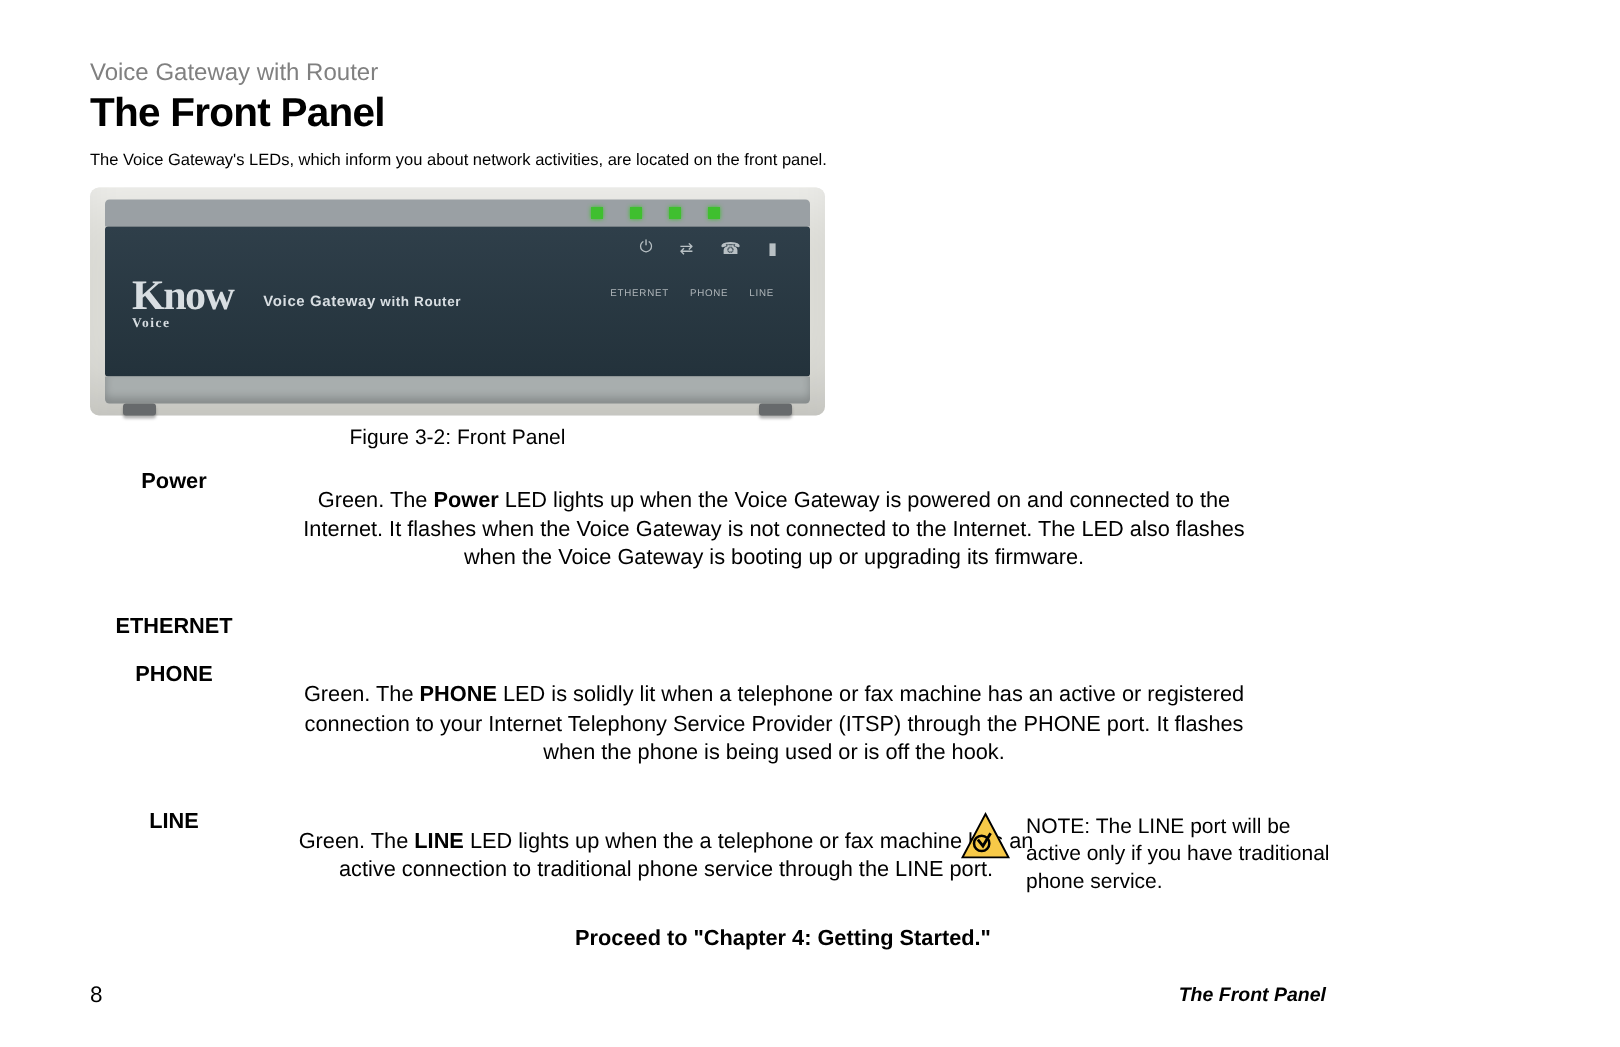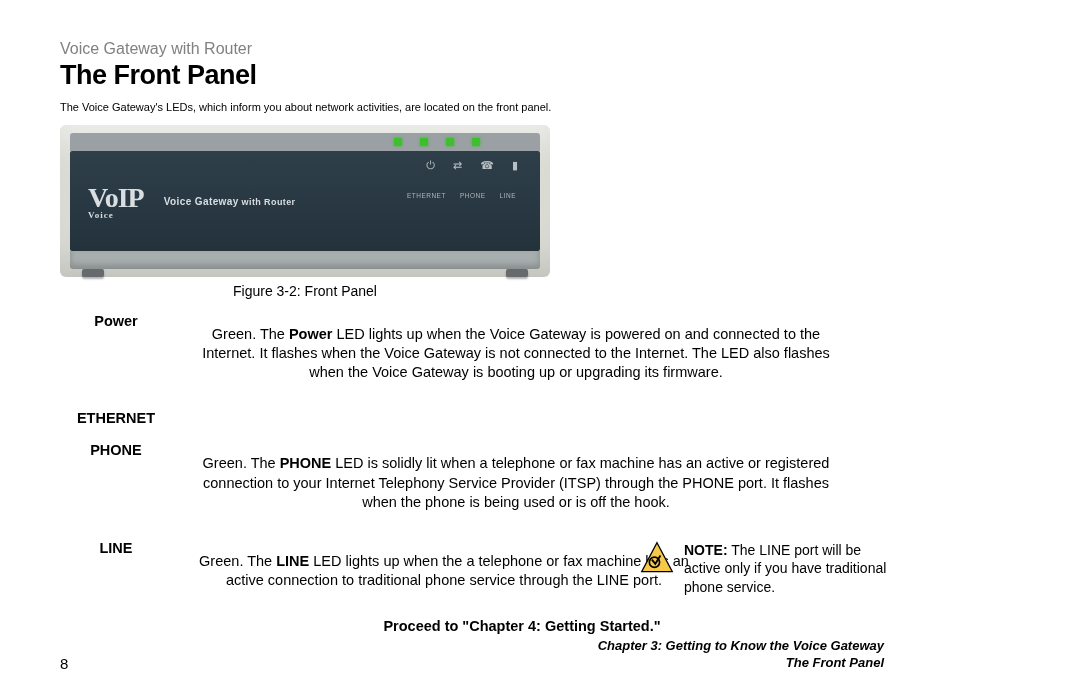--- a/index.html
+++ b/index.html
@@ -162,21 +162,21 @@
     display: flex;
     align-items: flex-start;
     gap: 10px;
     font-size: 14px;
     line-height: 1.32;
   }
   .note-icon {
     width: 34px; height: 34px;
     flex: 0 0 34px;
   }
-  .note-text b { font-weight:700; }
+  .note-text b { font-weight:400; }
 
   .footer {
     position: absolute;
     left: 60px; right: 60px; bottom: 26px;
     display: flex;
     justify-content: space-between;
     align-items: flex-end;
     font-size: 13px;
   }
   .footer .pn { font-size: 15px; }
@@ -195,21 +195,21 @@
   <div class="device">
     <div class="top-strip">
       <span class="led"></span>
       <span class="led"></span>
       <span class="led"></span>
       <span class="led"></span>
     </div>
     <div class="face">
       <div>
         <span class="logo">
-          <span>VoIP</span>
+          <span>Know</span>
           <span class="small">Voice</span>
         </span>
       </div>
       <div class="sub">
         <span>Voice Gateway</span><span class="thin"> with Router</span>
       </div>
       <div class="icons">
         <div class="icon-row">
           <span>⏻</span>
           <span>⇄</span>
@@ -263,18 +263,17 @@
       <path d="M14 22 l4 5 l6 -10" fill="none" stroke="#000" stroke-width="2.2"></path>
     </svg>
     <div class="note-text">
       <b>NOTE:</b><span>  The LINE port will be active only if you have traditional phone service.</span>
     </div>
   </div>
 
   <div class="footer">
     <span class="pn">8</span>
     <div class="right">
-      <div>Chapter 3: Getting to Know the Voice Gateway</div>
       <div class="sub">The Front Panel</div>
     </div>
   </div>
 
 </div>
 
 </body></html>

